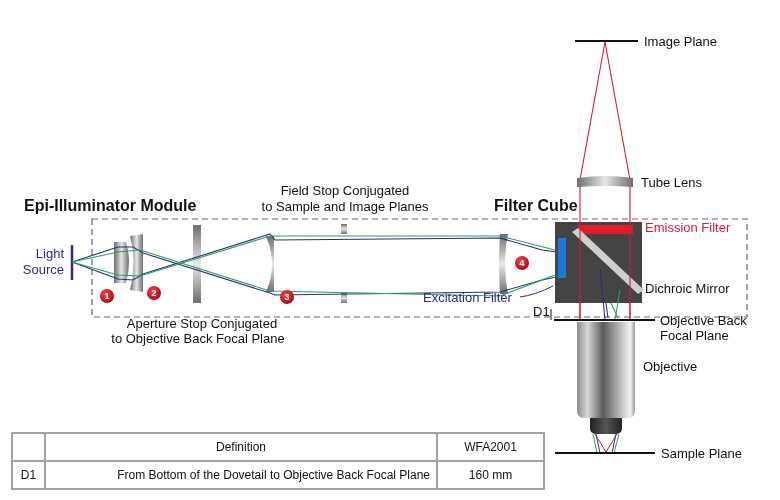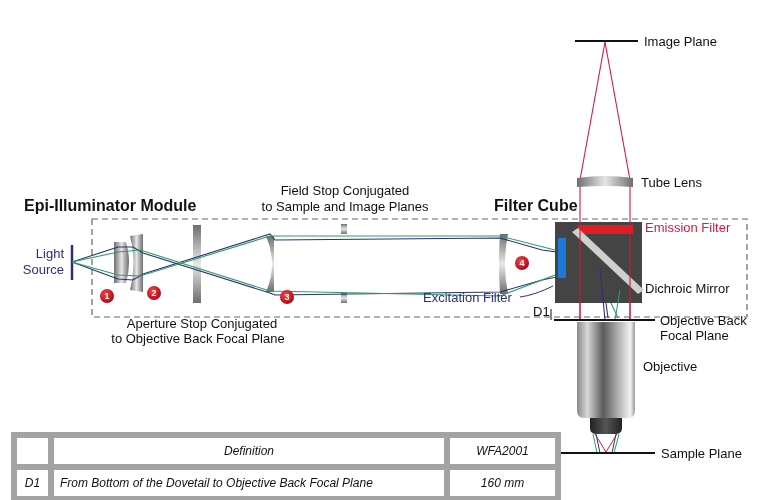--- a/index.html
+++ b/index.html
@@ -6,24 +6,24 @@
   body { width: 780px; height: 500px; position: relative; overflow: hidden;
          font-family: "Liberation Sans", sans-serif; }
   #diagram { position: absolute; left: 0; top: 0; }
   .lbl-lg { font-family: "Liberation Sans", sans-serif; font-size: 16px; font-weight: bold; fill: #111; }
   .lbl-med { font-family: "Liberation Sans", sans-serif; font-size: 13px; fill: #111; }
   .lbl-blue { fill: #2b2f7f; }
   .lbl-red { fill: #d7193a; }
   .badge-text { font-family: "Liberation Sans", sans-serif; font-size: 9px; font-weight: bold; fill: #fff; }
   table.spec { position: absolute; left: 11px; top: 432px; border-collapse: collapse;
                font-family: "Liberation Sans", sans-serif; font-size: 12px; color: #111; }
-  table.spec td, table.spec th { border: 6px solid #a3a3a3; height: 26px; padding: 0 6px; font-weight: normal; font-style: italic; }
+  table.spec td, table.spec th { border: 2px solid #a3a3a3; height: 26px; padding: 0 6px; font-weight: normal; }
   table.spec th { text-align: center; }
   .c0 { width: 19px; text-align: center; }
-  .c1 { width: 378px; }
+  .c1 { width: 378px; text-align: right; }
   .c2 { width: 93px; text-align: center; }
 </style>
 </head>
 <body>
 
 <svg id="diagram" width="780" height="500" viewBox="0 0 780 500">
   <defs>
     <linearGradient id="lensGrad" x1="0" x2="1" y1="0" y2="0">
       <stop offset="0" stop-color="#6e6e6e"></stop>
       <stop offset="0.5" stop-color="#e6e6e6"></stop>

